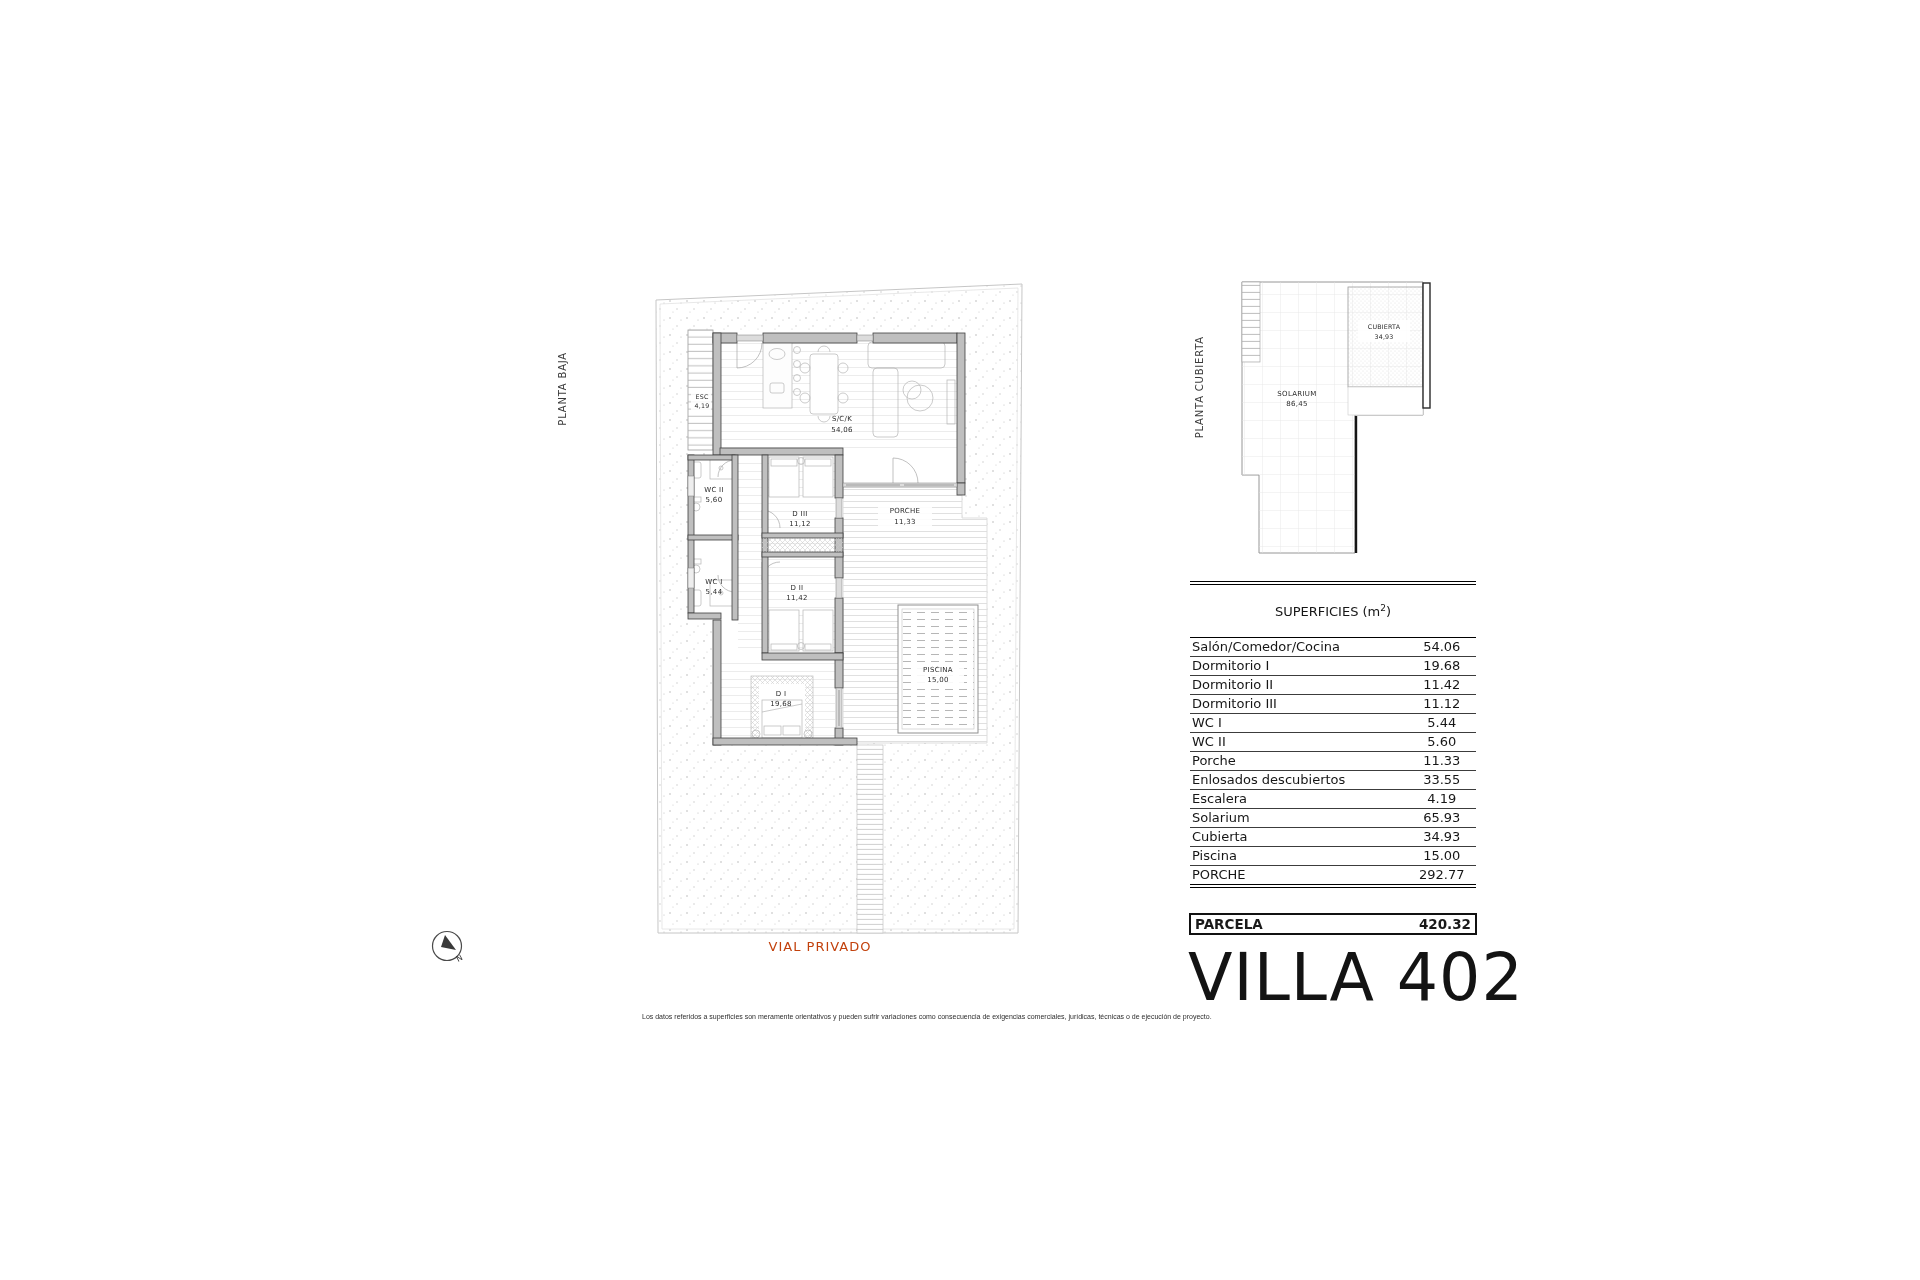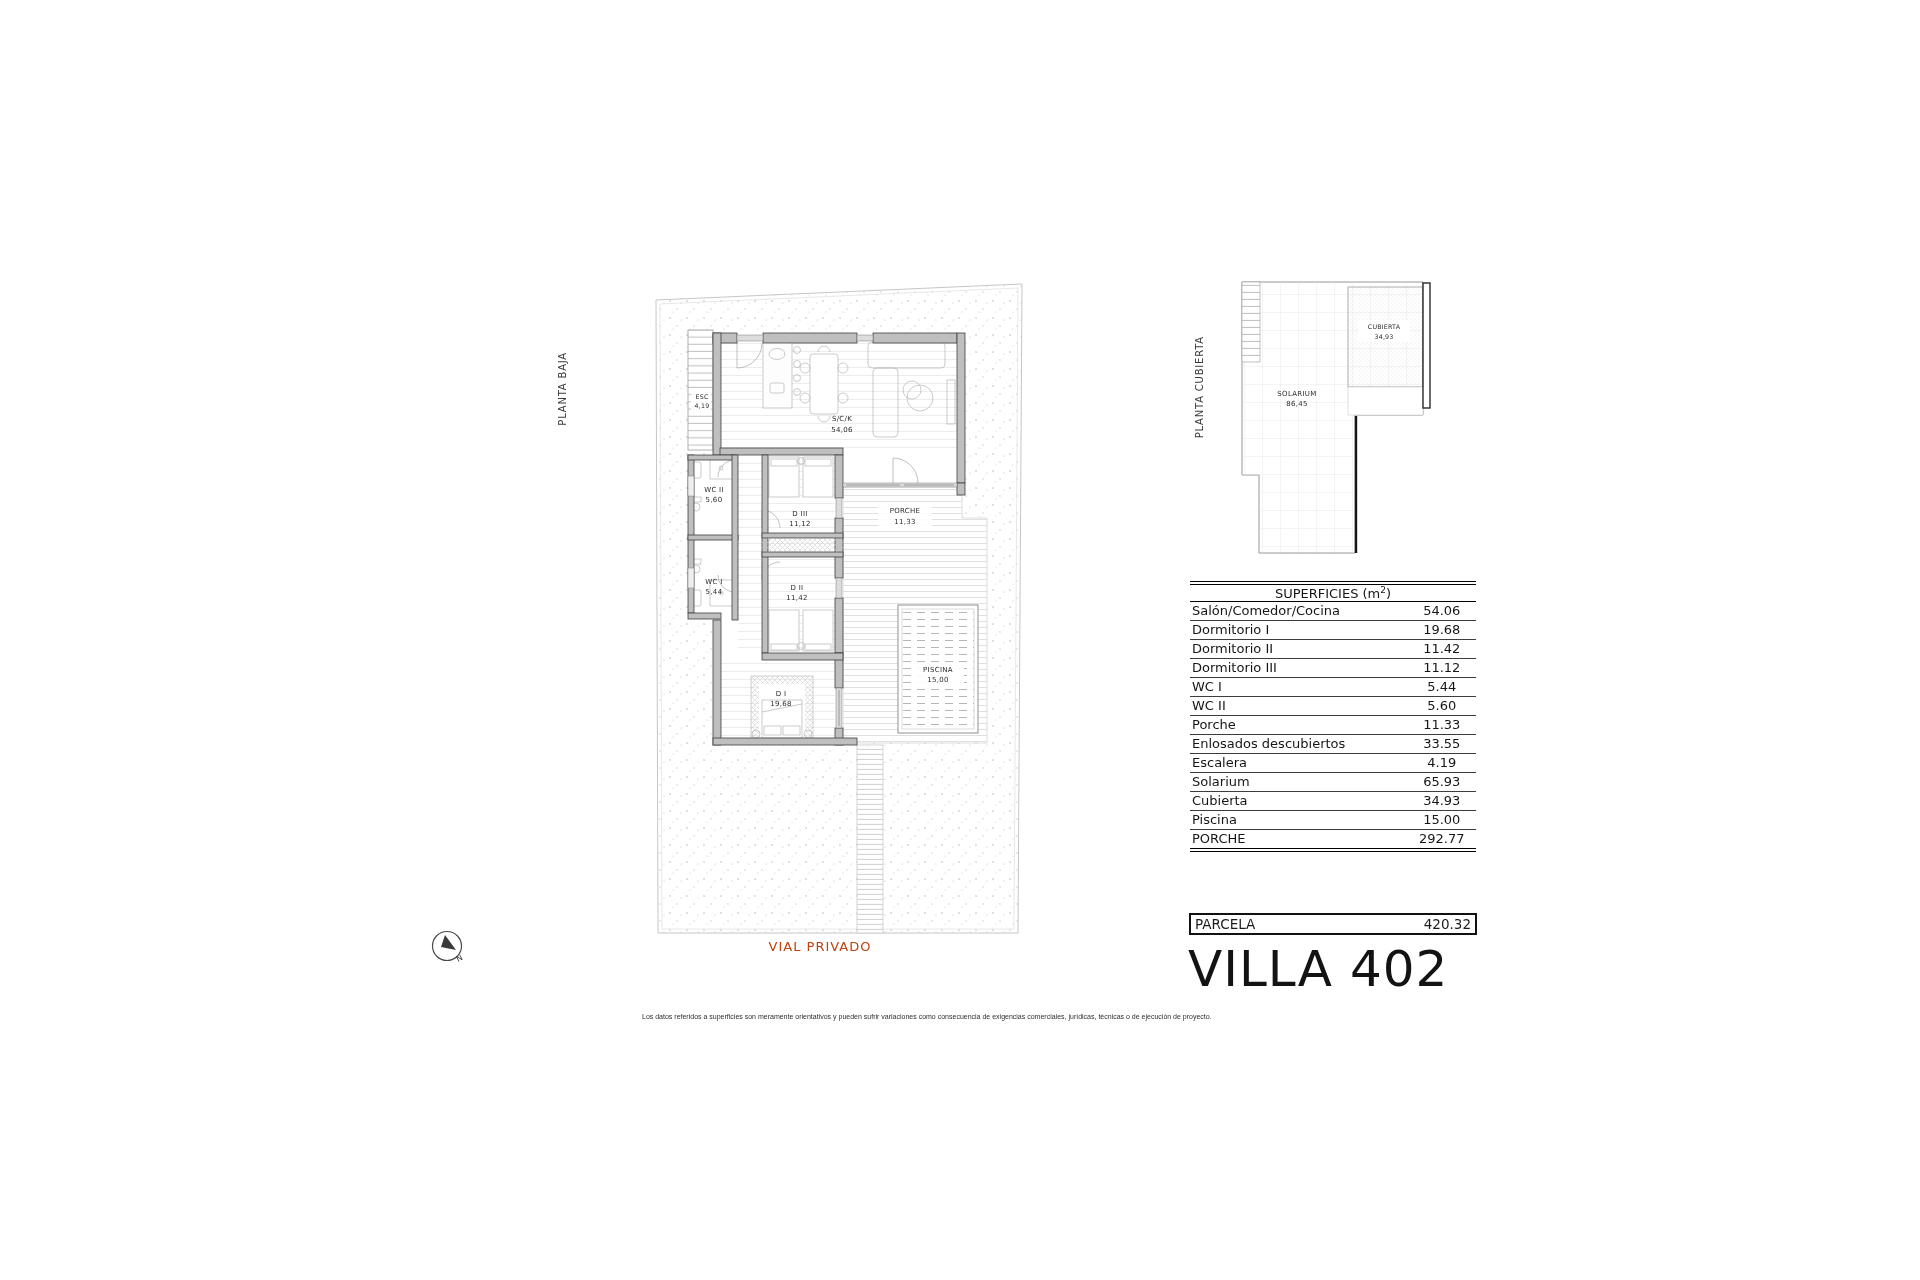--- a/index.html
+++ b/index.html
@@ -4,27 +4,27 @@
 <style>
   html,body{margin:0;padding:0;background:#fff;}
   body{width:1920px;height:1280px;position:relative;font-family:"DejaVu Sans",sans-serif;color:#1a1a1a;overflow:hidden;}
   .vlabel{position:absolute;writing-mode:vertical-rl;transform:rotate(180deg);font-size:10px;letter-spacing:.8px;color:#3a3a3a;white-space:nowrap;}
   #plan-main{position:absolute;left:650px;top:280px;}
   #plan-roof{position:absolute;left:1190px;top:258px;}
   #north-arrow{position:absolute;left:425px;top:925px;}
   .vial{position:absolute;left:630px;top:939px;width:380px;text-align:center;font-size:13px;letter-spacing:1px;color:#c2410c;}
   .table-wrap{position:absolute;left:1190px;top:581px;width:286px;border-top:1px solid #000;border-bottom:1px solid #000;padding:2px 0;}
   table.surfaces{width:100%;border-collapse:collapse;border-top:1px solid #000;border-bottom:1px solid #000;font-size:13px;color:#161616;}
-  table.surfaces th{font-weight:normal;text-align:center;border-bottom:1px solid #000;padding:0 2px;font-size:13px;}
+  table.surfaces th{font-weight:normal;text-align:center;border-bottom:1px solid #000;padding:18px 2px;font-size:13px;}
   table.surfaces th sup{font-size:9px;}
   table.surfaces td{border-bottom:1px solid #3c3c3c;padding:0 2px;line-height:18px;font-size:13px;}
   table.surfaces tr:last-child td{border-bottom:none;}
   td.val{text-align:center;}
-  .parcela{position:absolute;left:1189px;top:913px;width:276px;border:2px solid #111;display:flex;justify-content:space-between;align-items:center;font-weight:normal;font-size:13.5px;padding:1px 4px;background:#fff;}
-  .villa-title{position:absolute;left:1188px;top:940px;width:290px;font-size:50px;letter-spacing:1px;white-space:nowrap;color:#131313;}
+  .parcela{position:absolute;left:1189px;top:913px;width:276px;border:2px solid #111;display:flex;justify-content:space-between;align-items:center;font-weight:bold;font-size:13.5px;padding:1px 4px;background:#fff;}
+  .villa-title{position:absolute;left:1188px;top:940px;width:290px;font-size:65px;letter-spacing:1px;white-space:nowrap;color:#131313;}
   .disclaimer{position:absolute;left:642px;top:1013px;width:516px;text-align:center;font-size:7px;font-family:"Liberation Sans",sans-serif;color:#2e2e2e;white-space:nowrap;}
   svg text.plan-label{font-size:7px;fill:#2a2a2a;text-anchor:middle;letter-spacing:.3px;font-family:"DejaVu Sans",sans-serif;}
   svg text.plan-label-sm{font-size:6.3px;fill:#2a2a2a;text-anchor:middle;letter-spacing:.2px;font-family:"DejaVu Sans",sans-serif;}
 </style>
 </head>
 <body>
 
 <div class="vlabel" style="left:557px;top:352px;">PLANTA BAJA</div>
 <div class="vlabel" style="left:1194px;top:336px;">PLANTA CUBIERTA</div>
 

